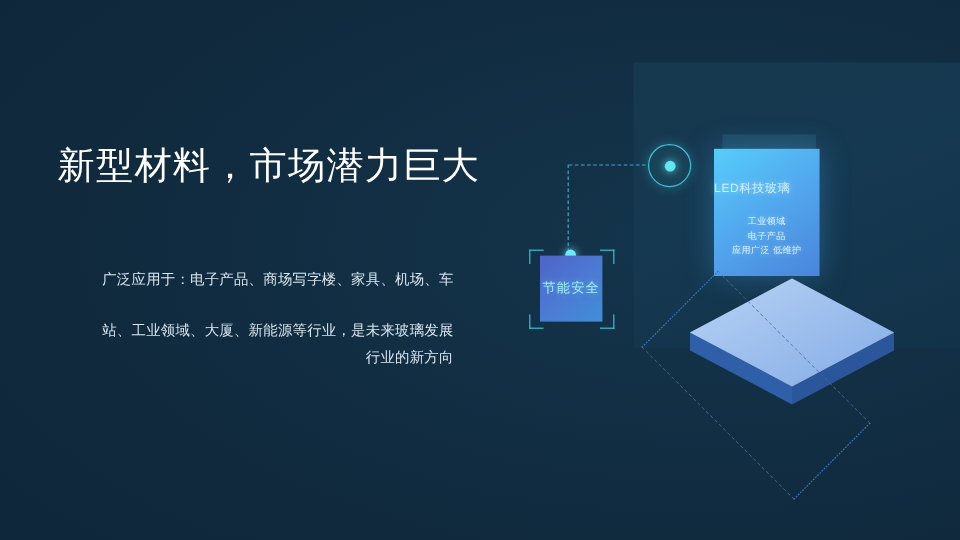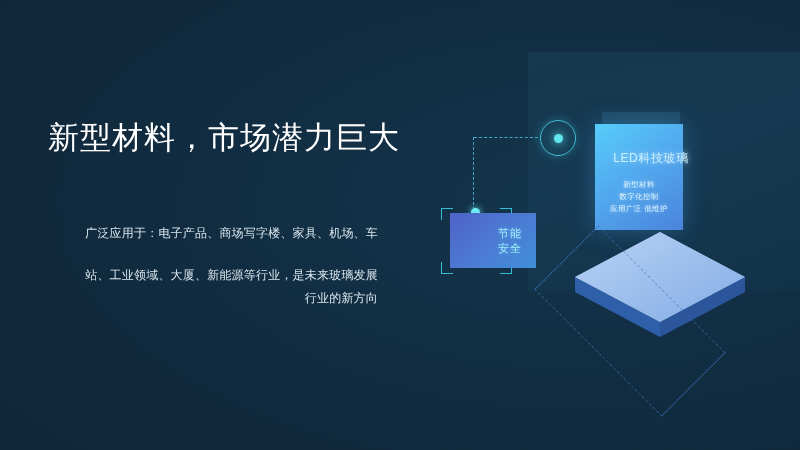--- a/index.html
+++ b/index.html
@@ -68,21 +68,21 @@
     position:absolute;left:50%;top:50%;width:9px;height:9px;
     margin:-4.5px 0 0 -4.5px;border-radius:50%;
     background:#63E6F2;box-shadow:0 0 8px rgba(99,230,242,.9);
   }
 
   
   .badge-wrap{position:absolute;left:440px;top:205px;width:72px;height:75px;}
   .badge{
     position:absolute;left:10px;top:8px;width:52px;height:55px;
     background:linear-gradient(140deg,#4F63C8 0%, #4C7CD4 55%, #3F8FD8 100%);
-    display:flex;flex-direction:column;align-items:center;justify-content:center;padding-left:34px;
+    display:flex;flex-direction:row;align-items:center;justify-content:center;
   }
   .badge span{
     color:#9FF0FB;font-size:11px;line-height:15px;letter-spacing:1px;
     text-shadow:0 0 5px rgba(120,230,250,.5);
   }
   .badge-dot{
     position:absolute;left:31px;top:3px;width:9px;height:9px;border-radius:50%;
     background:#6FE9F6;box-shadow:0 0 7px rgba(111,233,246,.9);
   }
   .br{position:absolute;width:11px;height:11px;border:1.6px solid #36C0D6;}
@@ -97,24 +97,23 @@
     background:#1E4A64;
   }
 
   
   .glass-card{
     position:absolute;left:595px;top:124px;width:88px;height:106px;
     background:linear-gradient(145deg,#56CDFA 0%, #52A8EE 48%, #4A84DB 100%);
     box-shadow:0 0 22px rgba(70,160,235,.35);
   }
   .glass-title{
-    position:absolute;left:0;top:26px;width:100%;text-align:center;
-    color:#CFEFFF;font-size:12px;letter-spacing:.6px;
+    position:absolute;left:0;top:26px;width:100%;
+    color:#CFEFFF;font-size:10px;letter-spacing:.6px;
     text-shadow:0 0 6px rgba(190,240,255,.7);
-    padding-left:12px;
   }
   .glass-list{
     position:absolute;left:0;top:55px;width:100%;
     color:#DCF2FF;font-size:7.5px;line-height:12px;letter-spacing:.4px;
     text-align:center;
   }
   .glass-list span{display:block;text-shadow:0 0 4px rgba(200,240,255,.55);}
 
   
   .platform{position:absolute;left:520px;top:225px;width:280px;height:120px;}
@@ -153,22 +152,22 @@
         <span>节能</span>
         <span>安全</span>
       </div>
     </div>
 
     <div class="back-plate"></div>
 
     <div class="glass-card">
       <div class="glass-title">LED科技玻璃</div>
       <div class="glass-list">
-        <span>新型材料</span>
-        <span>数字化控制</span>
+        <span>工业领域</span>
+        <span>电子产品</span>
         <span>应用广泛 低维护</span>
       </div>
     </div>
 
     <div class="platform">
       <div class="ground-dash"></div>
       <svg width="280" height="120" viewBox="0 0 280 120">
 
         <polygon points="55,52 140,97 140,112 55,67" fill="#2F5FA8"></polygon>
 

